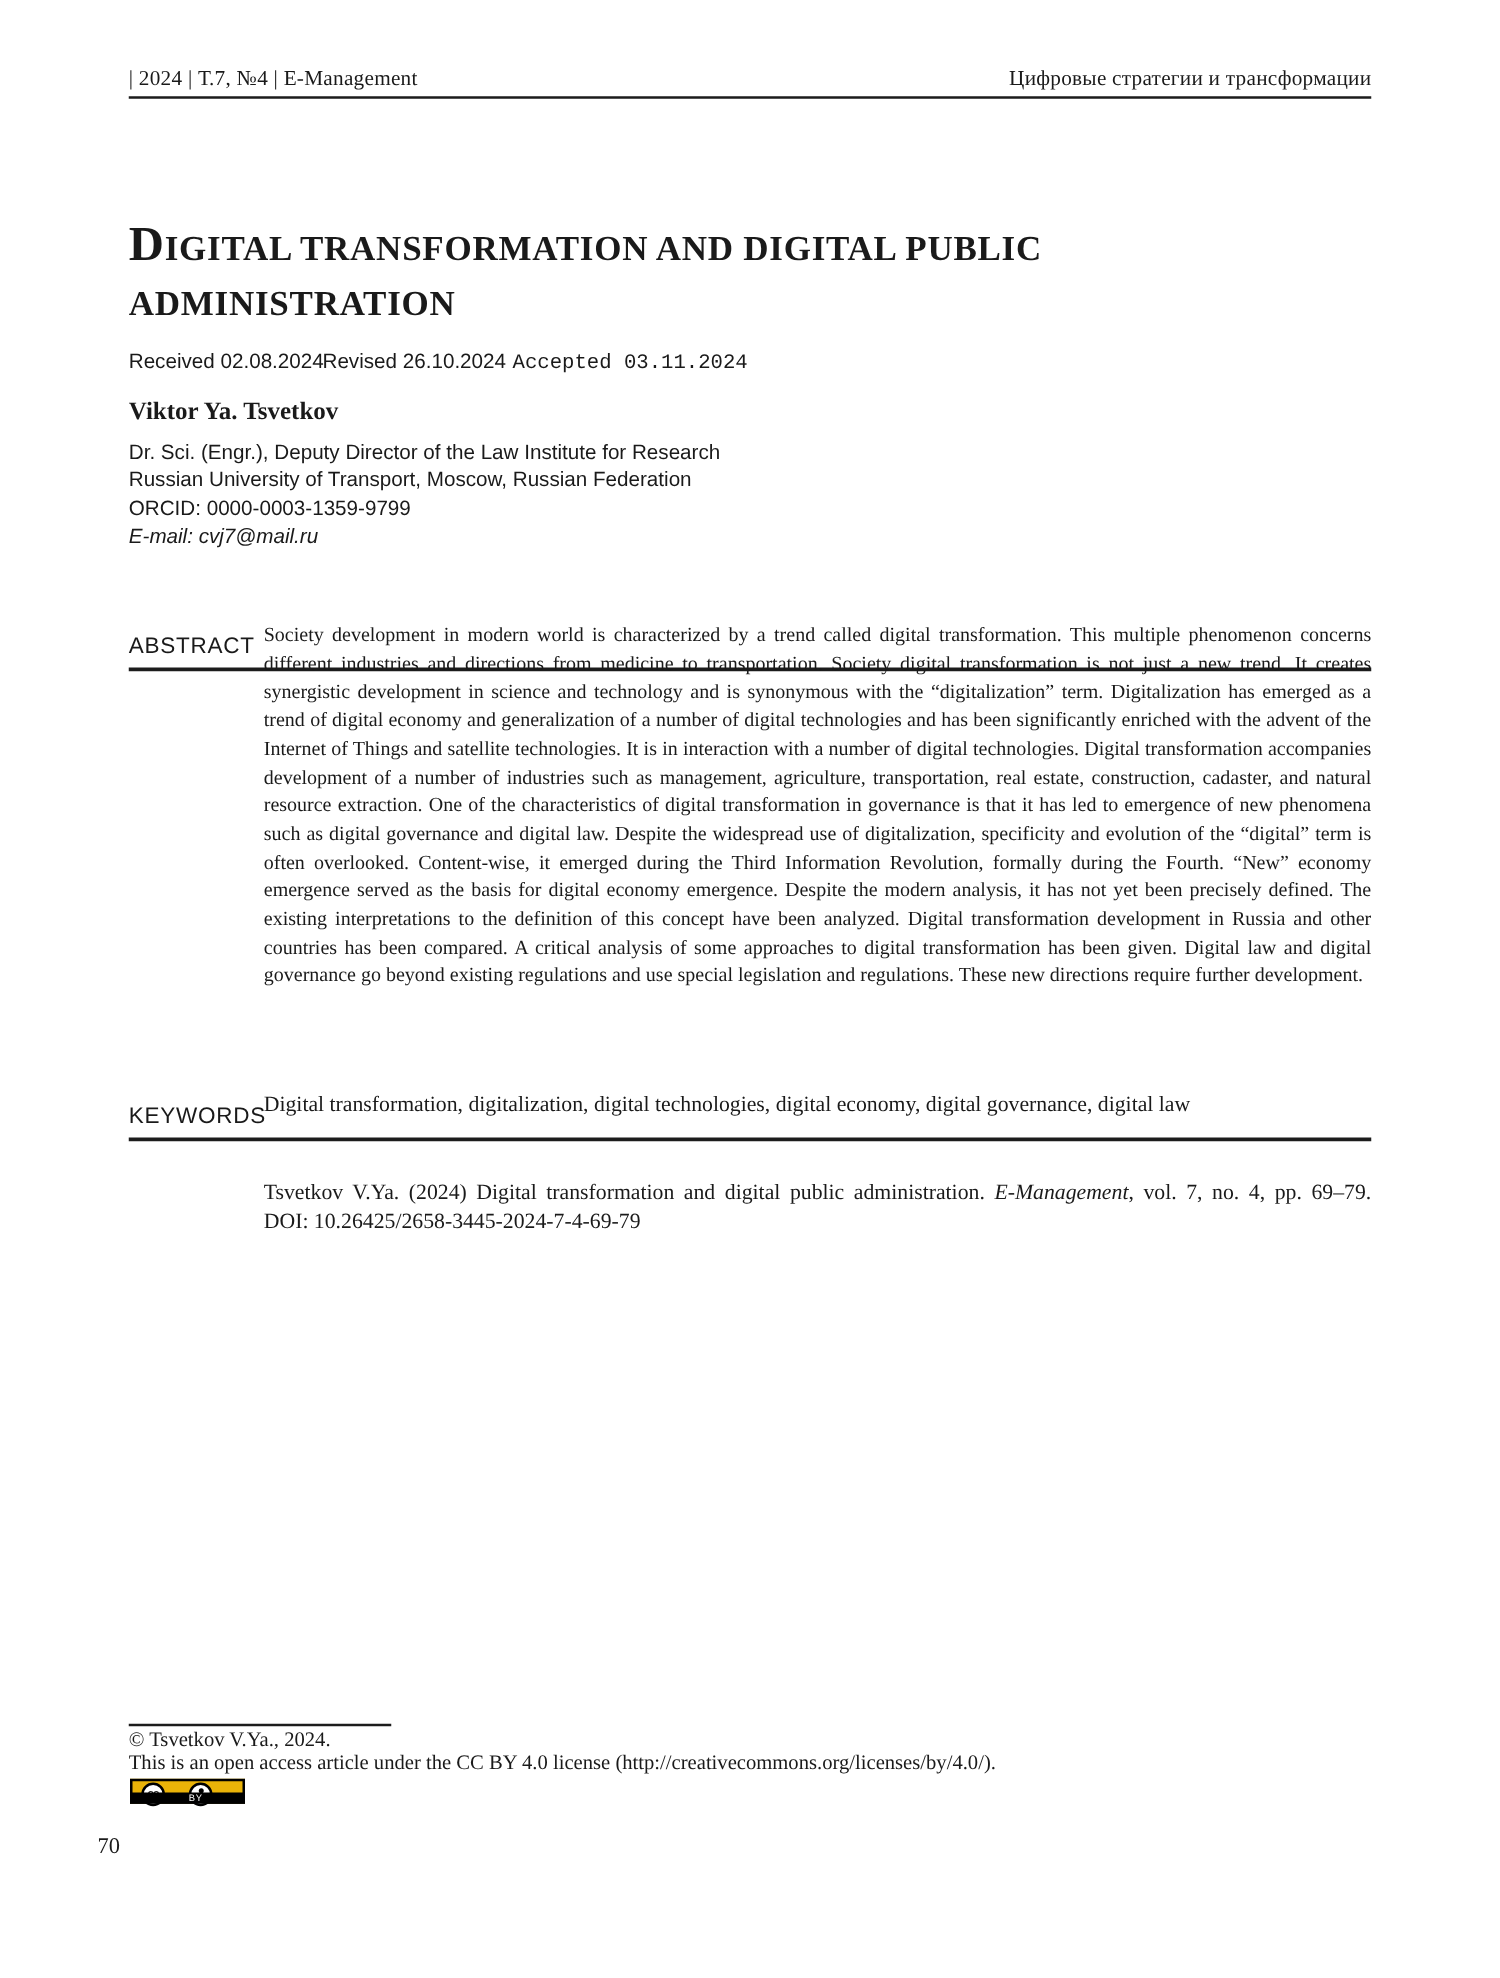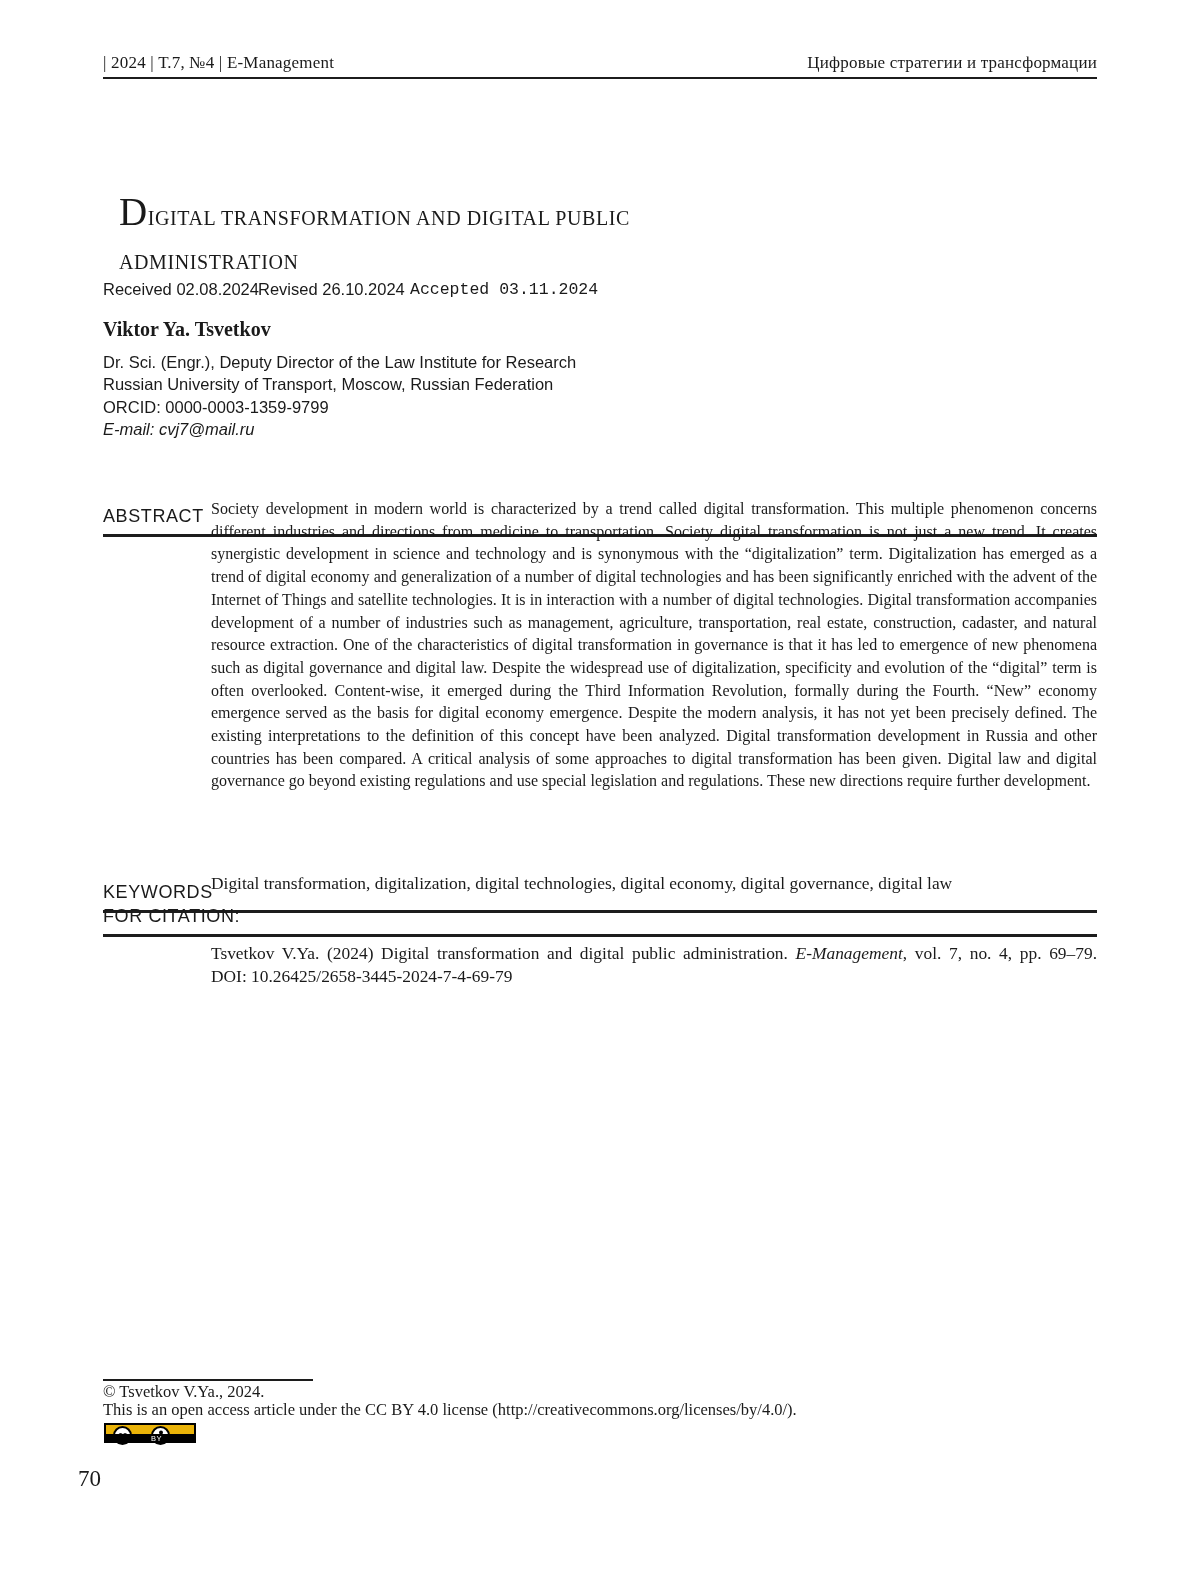--- a/index.html
+++ b/index.html
@@ -21,22 +21,22 @@
     font-size: 17px; letter-spacing: 0.2px;
   }
   .header-rule {
     position: absolute; top: 77px; left: 103px; right: 103px;
     border-top: 2px solid #1c1c1c;
   }
 
   
   .title {
     position: absolute; top: 174px; left: 103px; width: 840px;
-    margin: 16px; font-weight: normal;
-    font-size: 20px; line-height: 44px; letter-spacing: 0.6px;
+    margin: 0; font-weight: bold;
+    font-size: 28px; line-height: 44px; letter-spacing: 0.6px;
   }
   .title-line { display: block; }
   .title-line-1::first-letter { font-size: 39px; }
 
   
   .dates {
     position: absolute; top: 280px; left: 103px; width: 600px; height: 22px;
     font-family: "Liberation Sans", sans-serif; font-size: 16.5px;
   }
   .date-item { position: absolute; top: 0; white-space: nowrap; }
@@ -122,21 +122,21 @@
     background: #000;
   }
   .cc-by-text {
     position: absolute; left: 47px; top: 0;
     color: #fff; font-family: "Liberation Sans", sans-serif;
     font-size: 7.5px; line-height: 9px; letter-spacing: 0.5px;
   }
 
   .page-number {
     position: absolute; top: 1466px; left: 78px;
-    font-size: 23px;
+    font-size: 18px;
   }
 </style>
 </head>
 <body>
 
 <div class="page">
 
   <div class="header-row">
     <span>| 2024 | Т.7, №4 | E-Management</span>
     <span>Цифровые стратегии и трансформации</span>
@@ -161,21 +161,20 @@
     <div>ORCID: 0000-0003-1359-9799</div>
     <div class="author-email">E-mail: cvj7@mail.ru</div>
   </div>
 
   <div class="section-heading heading-abstract">ABSTRACT</div>
   <p class="abstract-text">Society development in modern world is characterized by a trend called digital transformation. This multiple phenomenon concerns different industries and directions from medicine to transportation. Society digital transformation is not just a new trend. It creates synergistic development in science and technology and is synonymous with the “digitalization” term. Digitalization has emerged as a trend of digital economy and generalization of a number of digital technologies and has been significantly enriched with the advent of the Internet of Things and satellite technologies. It is in interaction with a number of digital technologies. Digital transformation accompanies development of a number of industries such as management, agriculture, transportation, real estate, construction, cadaster, and natural resource extraction. One of the characteristics of digital transformation in governance is that it has led to emergence of new phenomena such as digital governance and digital law. Despite the widespread use of digitalization, specificity and evolution of the “digital” term is often overlooked. Content-wise, it emerged during the Third Information Revolution, formally during the Fourth. “New” economy emergence served as the basis for digital economy emergence. Despite the modern analysis, it has not yet been precisely defined. The existing interpretations to the definition of this concept have been analyzed. Digital transformation development in Russia and other countries has been compared. A critical analysis of some approaches to digital transformation has been given. Digital law and digital governance go beyond existing regulations and use special legislation and regulations. These new directions require further development.</p>
 
   <div class="section-heading heading-keywords">KEYWORDS</div>
   <p class="keywords-text">Digital transformation, digitalization, digital technologies, digital economy, digital governance, digital law</p>
 
-  <div class="section-heading heading-citation">FOR CITATION:</div>
   <p class="citation-text">
     <span class="citation-line1"><span>Tsvetkov V.Ya. (2024) Digital transformation and digital public administration. </span><span class="journal-name">E-Management</span><span>, vol. 7, no. 4, pp. 69–79.</span></span>
     <span class="citation-line2">DOI: 10.26425/2658-3445-2024-7-4-69-79</span>
   </p>
 
   <div class="footer-rule"></div>
   <div class="footer-copyright">© Tsvetkov V.Ya., 2024.</div>
   <div class="footer-license">This is an open access article under the CC BY 4.0 license (http://creativecommons.org/licenses/by/4.0/).</div>
 
   <div class="cc-badge">

